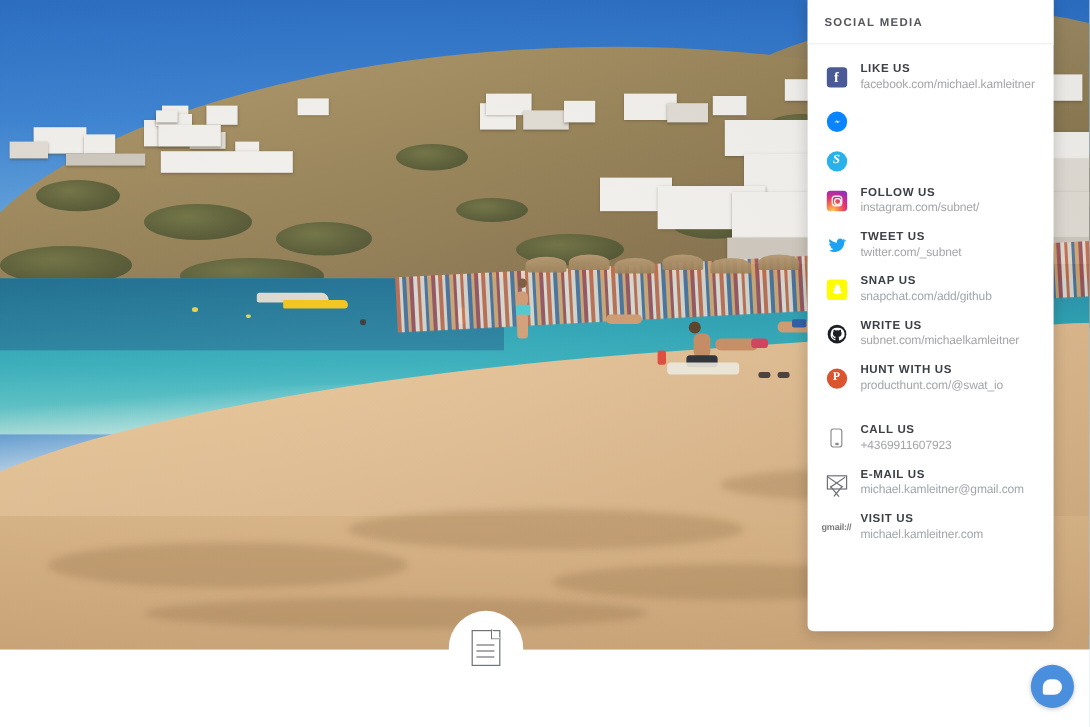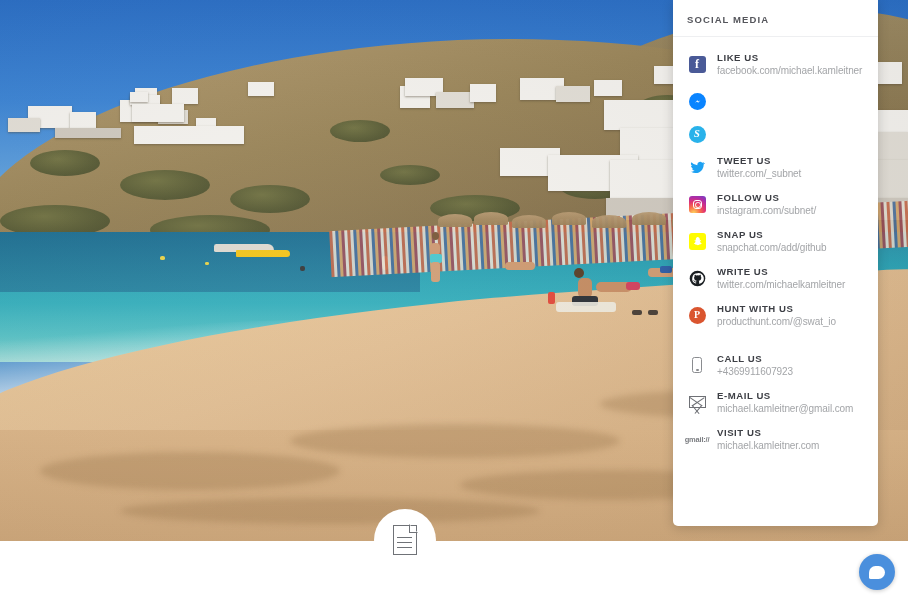--- a/index.html
+++ b/index.html
@@ -366,39 +366,39 @@
       <div class="row">
         <span class="ico">
             <span class="ci skype">
               <span class="glyph">S</span>
             </span>
           </span>
       </div>
 
       <div class="row">
         <span class="ico">
+            <span class="sq insta">
+              <span class="insta-in"></span>
+            </span>
+          </span>
+        <span class="txt">
+          <span class="t1" style="display:block">FOLLOW US</span>
+          <span class="t2" style="display:block">instagram.com/subnet/</span>
+        </span>
+      </div>
+
+      <div class="row">
+        <span class="ico">
           <svg width="17" height="15" viewBox="0 0 24 24" aria-hidden="true">
               <path fill="#1da1f2" d="M23 4.9c-.8.4-1.7.6-2.6.8a4.6 4.6 0 0 0 2-2.5c-.9.5-1.9.9-2.9 1.1a4.5 4.5 0 0 0-7.8 3.1c0 .4 0 .7.1 1A13 13 0 0 1 2.3 3.6a4.5 4.5 0 0 0 1.4 6.1c-.7 0-1.4-.2-2-.5v.1c0 2.2 1.5 4 3.6 4.4-.4.1-.8.2-1.2.2-.3 0-.6 0-.9-.1a4.5 4.5 0 0 0 4.2 3.1 9 9 0 0 1-5.6 2 13 13 0 0 0 7 2c8.4 0 13-7 13-13v-.6c.9-.6 1.7-1.5 2.3-2.4z"></path>
             </svg>
         </span>
         <span class="txt">
           <span class="t1" style="display:block">TWEET US</span>
           <span class="t2" style="display:block">twitter.com/_subnet</span>
-        </span>
-      </div>
-
-      <div class="row">
-        <span class="ico">
-            <span class="sq insta">
-              <span class="insta-in"></span>
-            </span>
-          </span>
-        <span class="txt">
-          <span class="t1" style="display:block">FOLLOW US</span>
-          <span class="t2" style="display:block">instagram.com/subnet/</span>
         </span>
       </div>
 
       <div class="row">
         <span class="ico">
           <span class="sq snap">
             <svg width="11" height="11" viewBox="0 0 24 24" aria-hidden="true">
                 <path fill="#fff" d="M12 2c3 0 5 2.2 5 5.2 0 1 .1 2 .1 2.6.5.2 1.1-.3 1.6-.3.5 0 1 .3 1 .8 0 .7-1.3 1-1.8 1.4-.3.2-.4.5-.3.8.6 1.6 2 3.1 3.4 3.4.3.1.4.3.3.6-.2.7-1.5 1-2.4 1.1-.2.3-.1 1-.5 1.1-.6.2-1.6-.2-2.5 0-.8.2-1.6 1.5-3.2 1.5s-2.4-1.3-3.2-1.5c-.9-.2-1.9.2-2.5 0-.4-.1-.3-.8-.5-1.1-.9-.1-2.2-.4-2.4-1.1-.1-.3 0-.5.3-.6 1.4-.3 2.8-1.8 3.4-3.4.1-.3 0-.6-.3-.8C6.9 11.3 5.6 11 5.6 10.3c0-.5.5-.8 1-.8.5 0 1.1.5 1.6.3 0-.6.1-1.6.1-2.6C8.3 4.2 10.3 2 12 2z"></path>
               </svg>
           </span>
@@ -411,21 +411,21 @@
 
       <div class="row">
         <span class="ico">
           <svg width="17" height="17" viewBox="0 0 24 24" aria-hidden="true">
               <circle cx="12" cy="12" r="11" fill="#1b1f23"></circle>
               <path fill="#fff" d="M12 4.5a7.5 7.5 0 0 0-2.4 14.6c.4.1.5-.2.5-.4v-1.3c-2 .4-2.5-.5-2.7-1-.1-.2-.5-1-.9-1.2-.3-.2-.8-.6 0-.6.7 0 1.2.7 1.3.9.8 1.3 2 .9 2.5.7.1-.5.3-.9.6-1.1-1.8-.2-3.7-.9-3.7-4 0-.9.3-1.6.8-2.2-.1-.2-.4-1 .1-2.1 0 0 .7-.2 2.2.8a7.4 7.4 0 0 1 4 0c1.5-1 2.2-.8 2.2-.8.5 1.1.2 1.9.1 2.1.5.6.8 1.3.8 2.2 0 3.1-1.9 3.8-3.7 4 .3.3.6.8.6 1.6v2.3c0 .2.1.5.5.4A7.5 7.5 0 0 0 12 4.5z"></path>
             </svg>
         </span>
         <span class="txt">
           <span class="t1" style="display:block">WRITE US</span>
-          <span class="t2" style="display:block">twitter.com/michaelkamleitner</span>
+          <span class="t2" style="display:block">subnet.com/michaelkamleitner</span>
         </span>
       </div>
 
       <div class="row">
         <span class="ico">
             <span class="ci ph">
               <span class="glyph" style="font-size:10px">P</span>
             </span>
           </span>
         <span class="txt">

